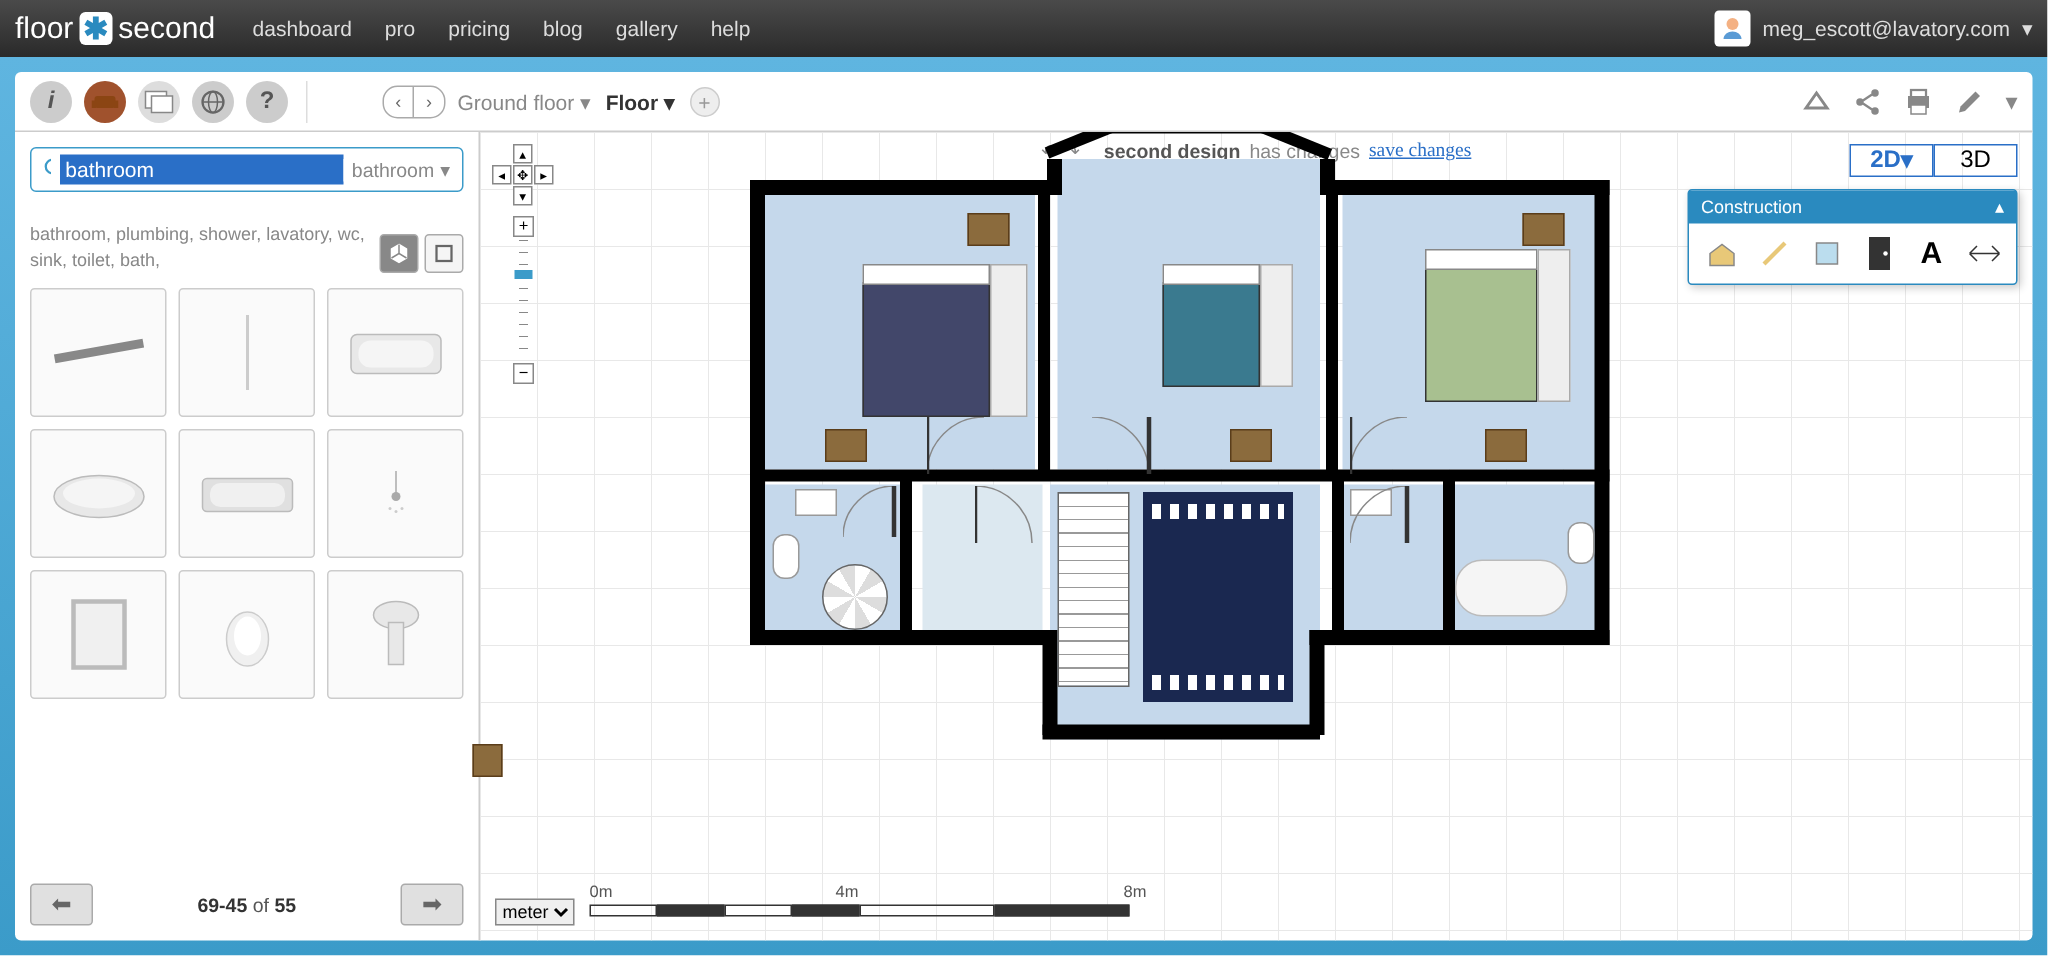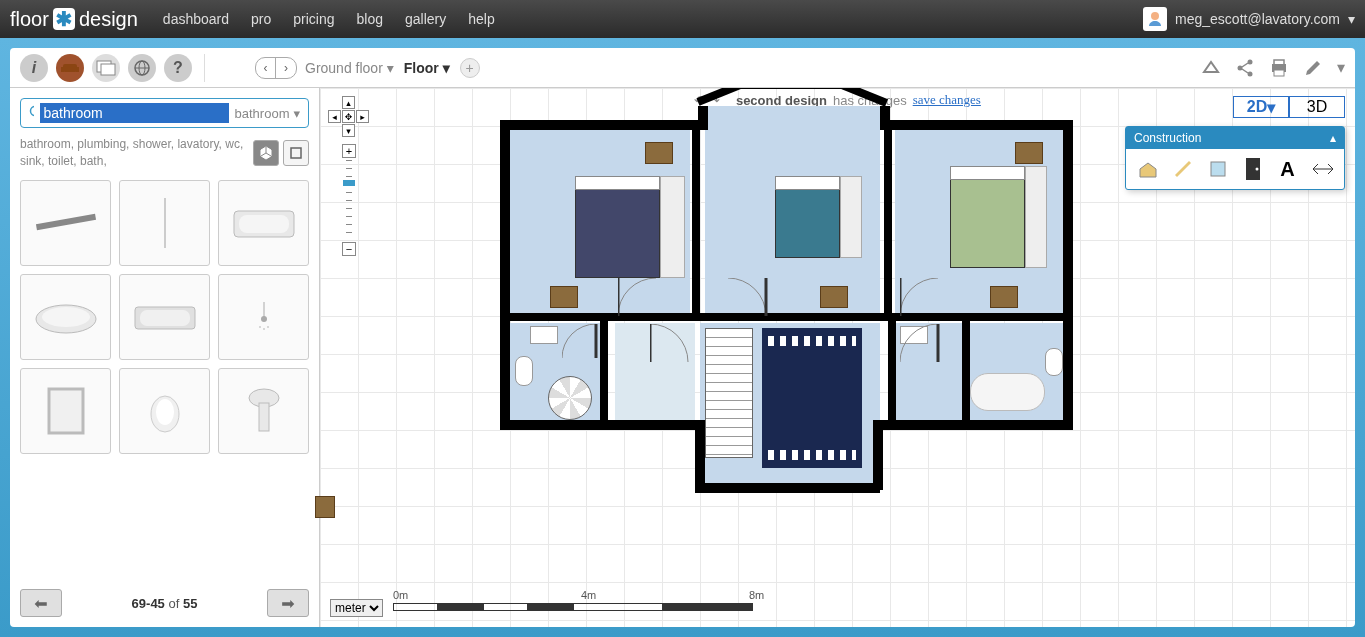--- a/index.html
+++ b/index.html
@@ -33,21 +33,21 @@
 
 .main { flex: 1; display: flex; overflow: hidden; }
 
 
 .sidebar { width: 310px; border-right: 1px solid #ccc; padding: 10px; display: flex; flex-direction: column; }
 .search-box { display: flex; align-items: center; border: 1px solid #3b9bc9; border-radius: 4px; padding: 4px 8px; }
 .search-box svg { margin-right: 6px; }
 .search-box input { border: none; outline: none; font-size: 14px; flex: 1; background: #2a6fc7; color: #fff; padding: 2px 4px; }
 .search-box input::selection { background:#2a6fc7; color:#fff; }
 .search-box .filter { color: #888; font-size: 13px; display: flex; align-items: center; gap: 4px; cursor: pointer; background:#fff; padding-left:6px; }
-.tags-row { display:flex; align-items:center; margin-top:8px; gap:8px; }
+.tags-row { display:flex; align-items:flex-end; margin-top:20px; gap:8px; }
 .tags { color: #888; font-size: 12px; line-height: 1.4; flex:1; }
 .view-toggle { display:flex; gap:4px; }
 .view-btn { width:26px; height:26px; border:1px solid #aaa; border-radius:3px; display:flex; align-items:center; justify-content:center; cursor:pointer; background:#f5f5f5; }
 .view-btn.active { background:#888; color:#fff; }
 .grid { display: grid; grid-template-columns: repeat(3, 1fr); gap: 8px; margin-top: 10px; }
 .grid-item { border: 1px solid #ccc; border-radius: 3px; height: 86px; display:flex; align-items:center; justify-content:center; cursor:pointer; background:#fafafa; }
 .pager { margin-top: auto; display: flex; align-items: center; justify-content: space-between; padding-top: 10px; }
 .pager .nav-btn { width: 42px; height: 28px; background: #e0e0e0; border: 1px solid #aaa; border-radius: 3px; display:flex; align-items:center; justify-content:center; cursor:pointer; color:#666; }
 .pager .info { font-size: 13px; color: #555; }
 .pager .info b { color: #333; }
@@ -87,21 +87,21 @@
 .wall { position: absolute; background: #000; }
 .room { position: absolute; background: #c5d8eb; }
 </style>
 </head>
 <body>
 
 <div class="topnav">
   <div class="logo">
     <span>floor</span>
     <span class="icon-box">✱</span>
-    <span>design</span>
+    <span>second</span>
   </div>
   <div class="nav-items">
     <a>dashboard</a>
     <a>pro</a>
     <a>pricing</a>
     <a>blog</a>
     <a>gallery</a>
     <a>help</a>
   </div>
   <div class="user">
@@ -436,21 +436,21 @@
               <line x1="34" y1="0" x2="34" y2="34" stroke="#333" stroke-width="3"></line>
             </svg>
   </div>
 
   <div style="position:absolute;left:-5px;top:408px;width:20px;height:22px;background:#8b6b3d;border:1px solid #5a3d1a"></div>
 
   <div class="scale-bar">
     <select><option>meter</option></select>
     <div style="position:relative">
       <div style="position:absolute;top:-14px;left:0;font-size:11px">0m</div>
-      <div style="position:absolute;top:-14px;left:188px;font-size:11px">4m</div>
+      <div style="position:absolute;top:-14px;left:164px;font-size:11px">4m</div>
       <div style="position:absolute;top:-14px;left:356px;font-size:11px">8m</div>
       <div class="scale-ruler">
         <div class="seg" style="width:45px"></div>
         <div class="seg blk" style="width:45px"></div>
         <div class="seg" style="width:45px"></div>
         <div class="seg blk" style="width:45px"></div>
         <div class="seg" style="width:90px"></div>
         <div class="seg blk" style="width:90px"></div>
       </div>
     </div>

